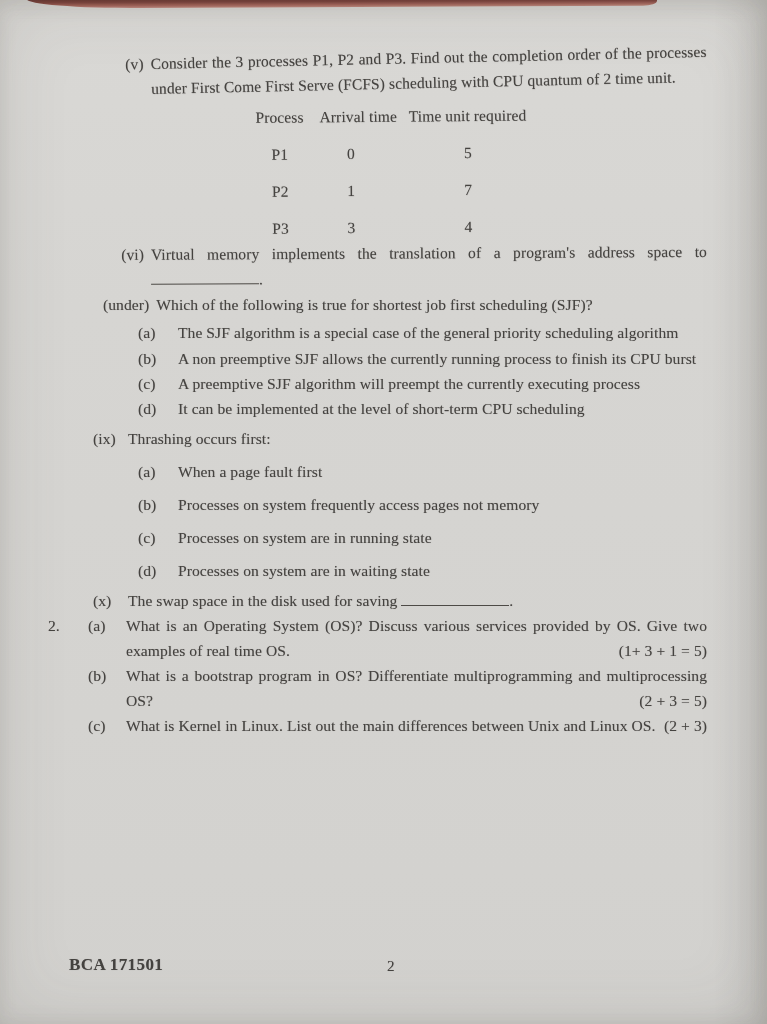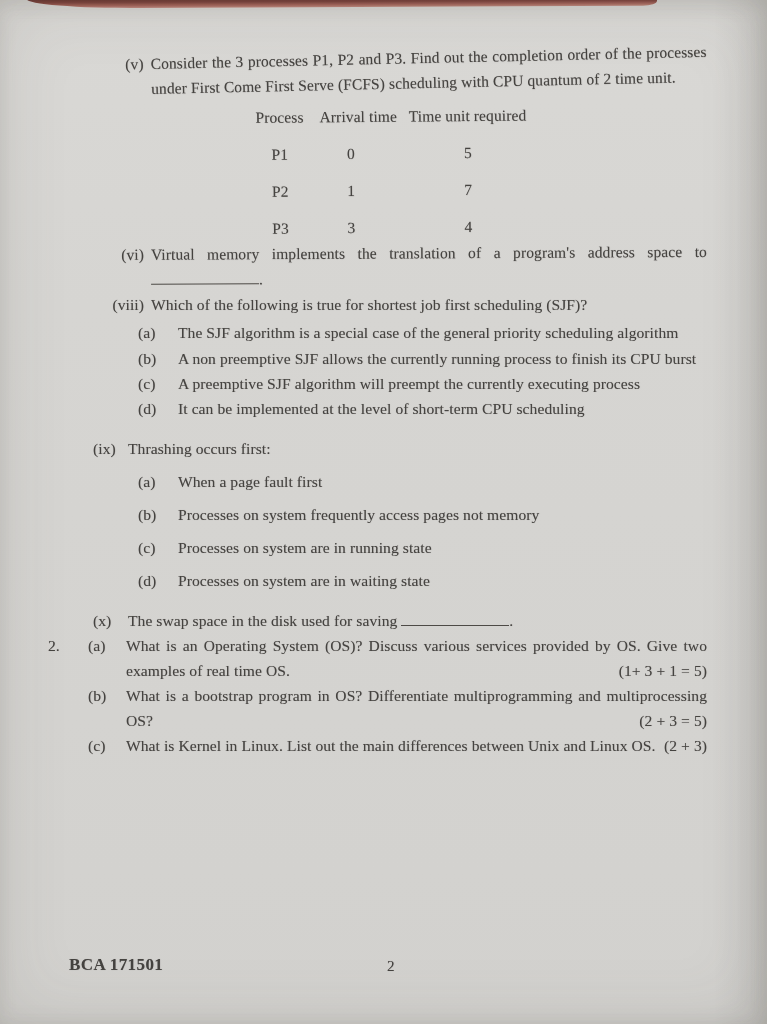--- a/index.html
+++ b/index.html
@@ -40,21 +40,21 @@
   .tilt2 { transform: rotate(-0.5deg); transform-origin: 0 50%; }
   .tilt3 { transform: rotate(-0.3deg); transform-origin: 0 50%; }
   .ptable {
     display: grid; grid-template-columns: 80px 62px 172px;
     margin: 3px 0 0 240px; row-gap: 12px;
     text-align: center; white-space: nowrap;
   }
   .opt { display: flex; margin: 0 60px 0 138px; }
   .olabel { flex: 0 0 40px; }
   .obody { flex: 1; min-width: 0; }
-  .mt3 { margin-top: 3px; } .mt6 { margin-top: 15px; } .mt8 { margin-top: 8px; }
+  .mt3 { margin-top: 3px; } .mt6 { margin-top: 5px; } .mt8 { margin-top: 8px; }
   .mt11 { margin-top: 11px; } .mt1 { margin-top: 1px; }
   .blank {
     display: inline-block; width: 108px; height: 1em;
     border-bottom: 1.4px solid #4d4a46; vertical-align: baseline;
   }
   .q2row { display: flex; margin: 0 60px 0 48px; }
   .qnum { flex: 0 0 40px; }
   .plabel { flex: 0 0 38px; }
   .pbody { flex: 1; min-width: 0; }
   .marks { float: right; white-space: nowrap; }
@@ -93,21 +93,21 @@
     <div class="item tilt3 mt1">
       <span class="rlabel">(vi)</span>
       <span class="qbody just">
         <span>Virtual memory implements the translation of a program's address space to</span>
         <span class="blank"></span><span>.</span>
       </span>
     </div>
 
 
     <div class="item">
-      <span class="rlabel">(viii)</span>
+      <span class="rlabel">(under)</span>
       <span class="qbody">Which of the following is true for shortest job first scheduling (SJF)?</span>
     </div>
 
     <div class="opt mt3">
       <span class="olabel">(a)</span>
       <span class="obody just">The SJF algorithm is a special case of the general priority scheduling algorithm</span>
     </div>
     <div class="opt mt1">
       <span class="olabel">(b)</span>
       <span class="obody just">A non preemptive SJF allows the currently running process to finish its CPU burst</span>

